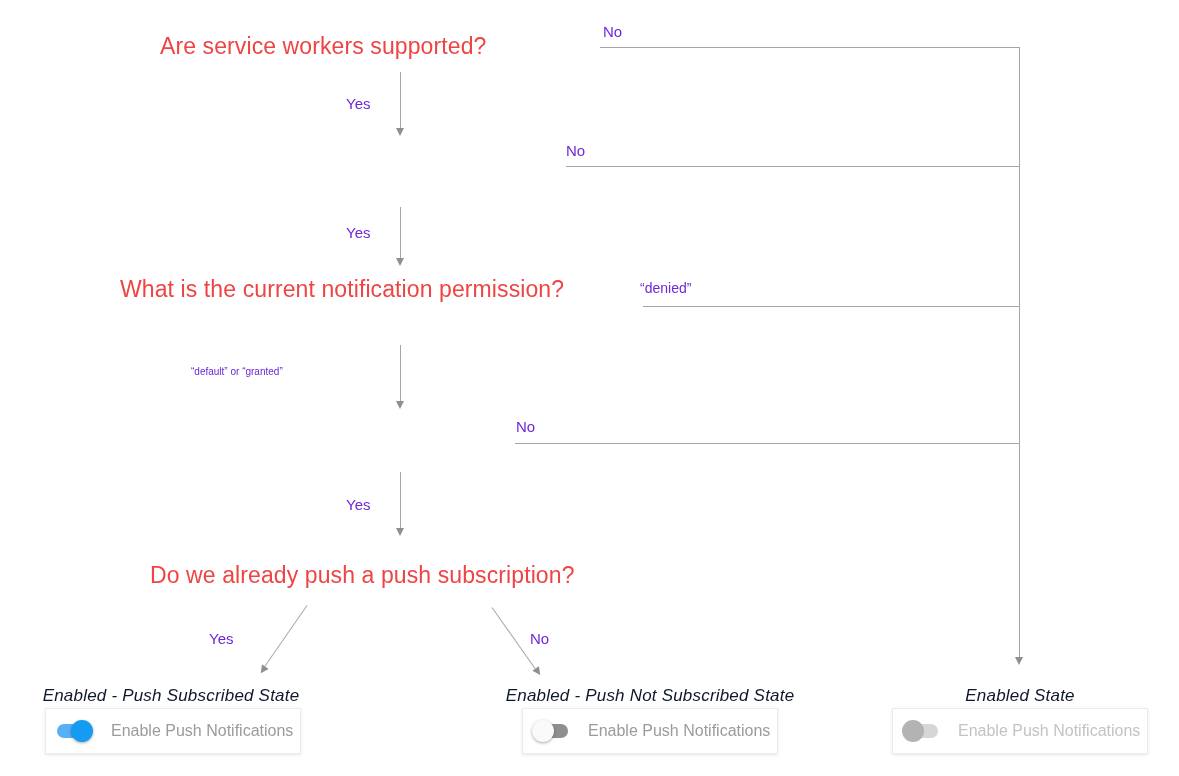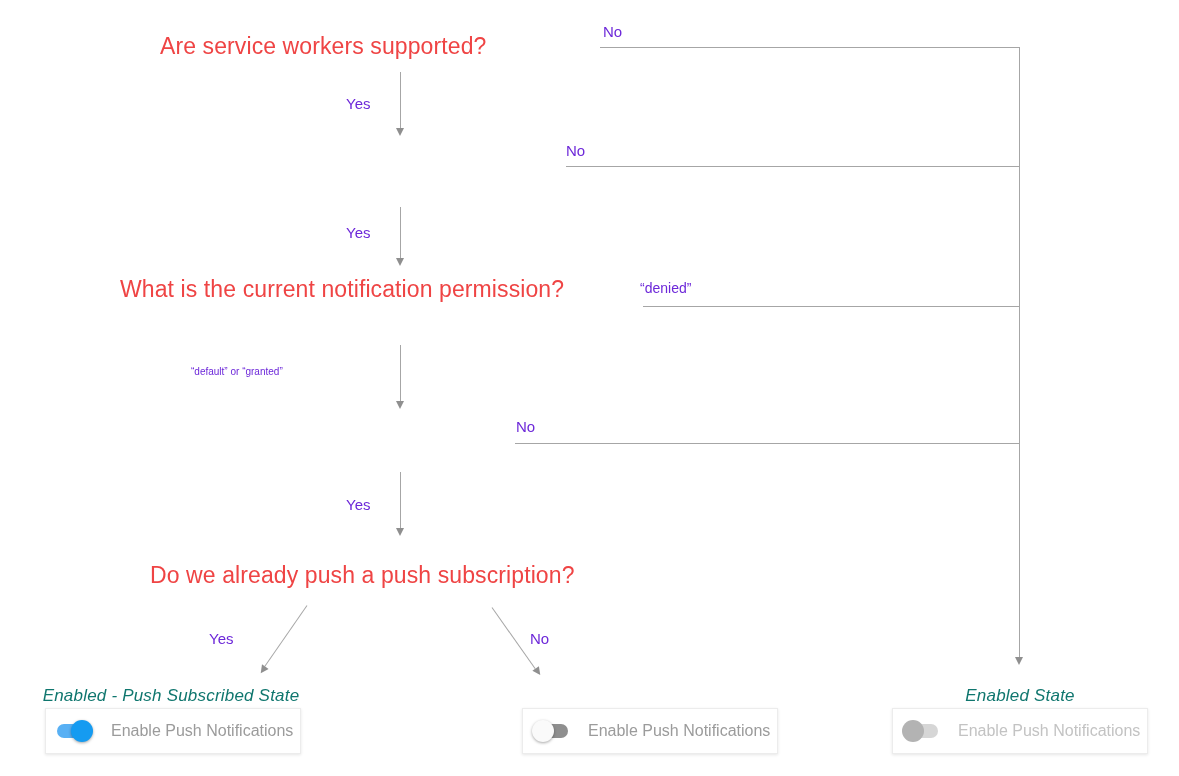--- a/index.html
+++ b/index.html
@@ -57,21 +57,21 @@
   #d-left  { left:307px; top:605px; width:74px; transform:rotate(124.7deg); }
   #d-right { left:492px; top:607px; width:75px; transform:rotate(54.8deg); }
   .dhead {
     position:absolute; right:-8px; top:-4px; width:0; height:0;
     border-top:4px solid transparent; border-bottom:4px solid transparent;
     border-left:8px solid #8f8f8f;
   }
   
   .state-title {
     position:absolute; top:686px; font-size:17px; font-style:italic;
-    color:#0f766e; text-align:center; letter-spacing:0.2px;
+    color:#0f172a; text-align:center; letter-spacing:0.2px;
   }
   #st1 { left:10px;  width:322px; }
   #st2 { left:485px; width:330px; }
   #st3 { left:870px; width:300px; }
   
   .card {
     position:absolute; top:708px; width:256px; height:46px; box-sizing:border-box;
     background:#ffffff; border:1px solid #ececec;
     box-shadow:0 1px 3px rgba(0,0,0,0.10);
     display:flex; align-items:center; padding-left:9px;
@@ -134,20 +134,21 @@
   <div class="lbl" id="lbl-yes2">Yes</div>
   <div class="lbl" id="lbl-no2">No</div>
   <div class="lbl" id="lbl-denied">“denied”</div>
   <div class="lbl" id="lbl-defgrant">“default” or “granted”</div>
   <div class="lbl" id="lbl-yes4">Yes</div>
   <div class="lbl" id="lbl-no4">No</div>
   <div class="lbl" id="lbl-yes5">Yes</div>
   <div class="lbl" id="lbl-no5">No</div>
 
   <div class="state-title" id="st1">Enabled - Push Subscribed State</div>
+  <div class="state-title" id="st2">Enabled - Push Not Subscribed State</div>
   <div class="state-title" id="st3">Enabled State</div>
 
   <div class="card" id="card1">
     <span class="toggle t-on">
       <span class="track"></span>
       <span class="knob"></span>
     </span>
     <span class="card-label">Enable Push Notifications</span>
   </div>
 

